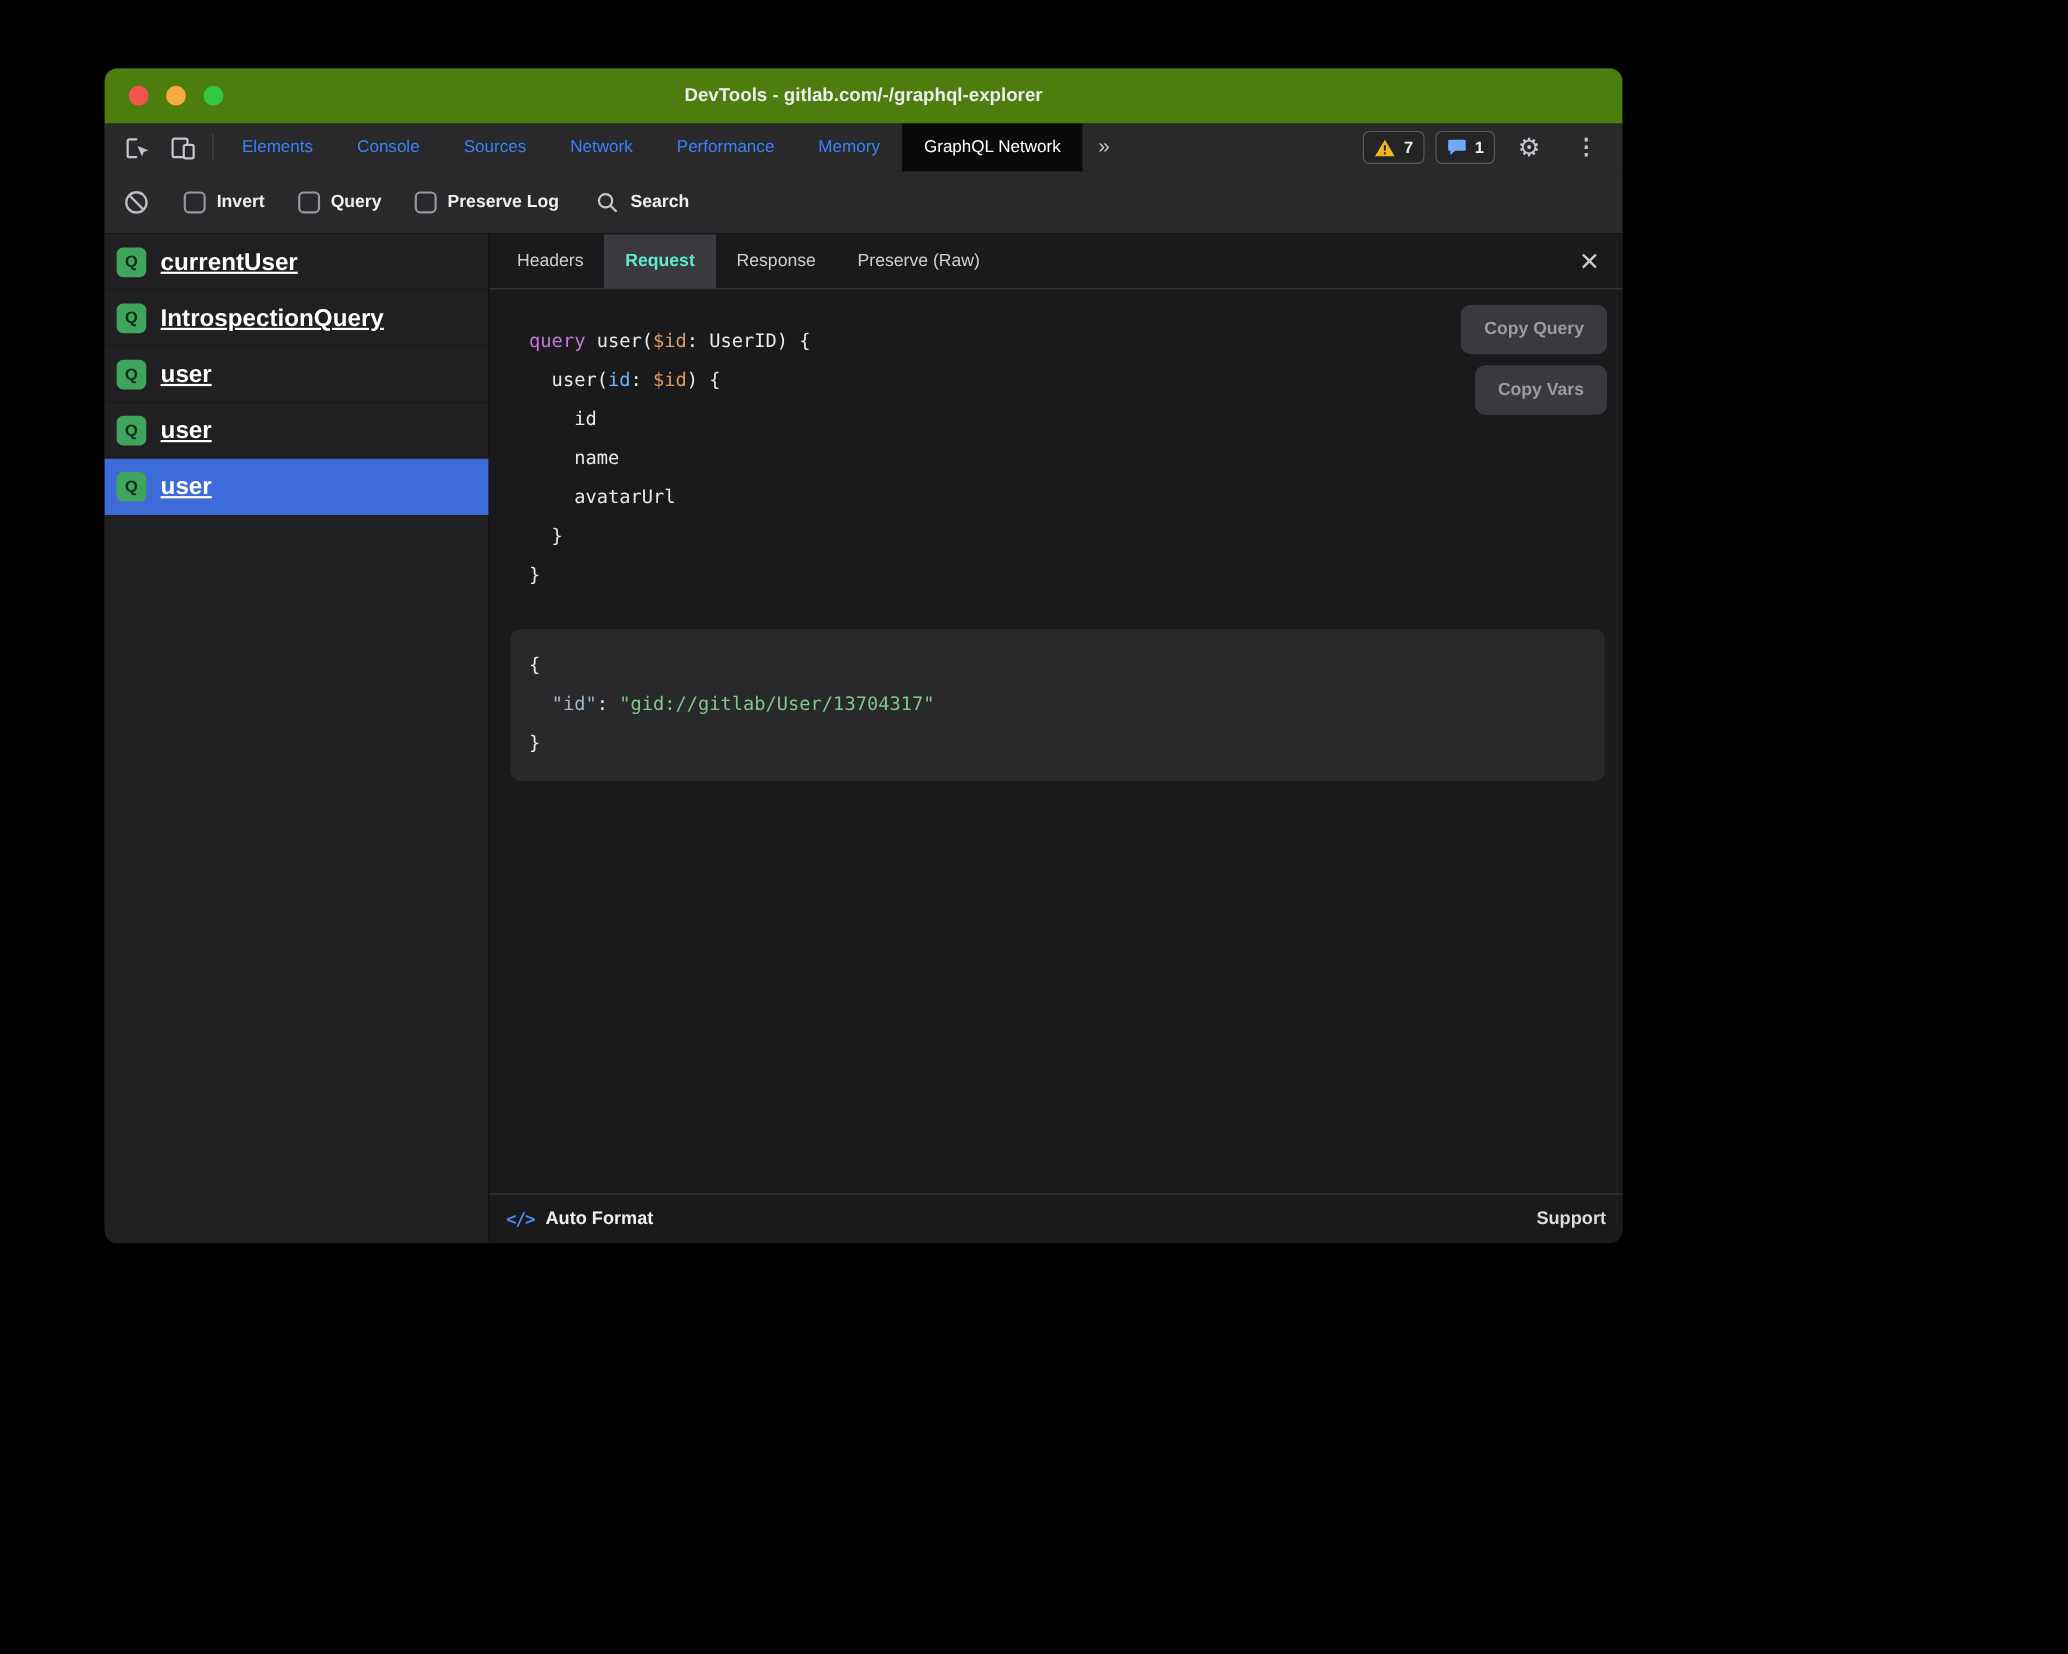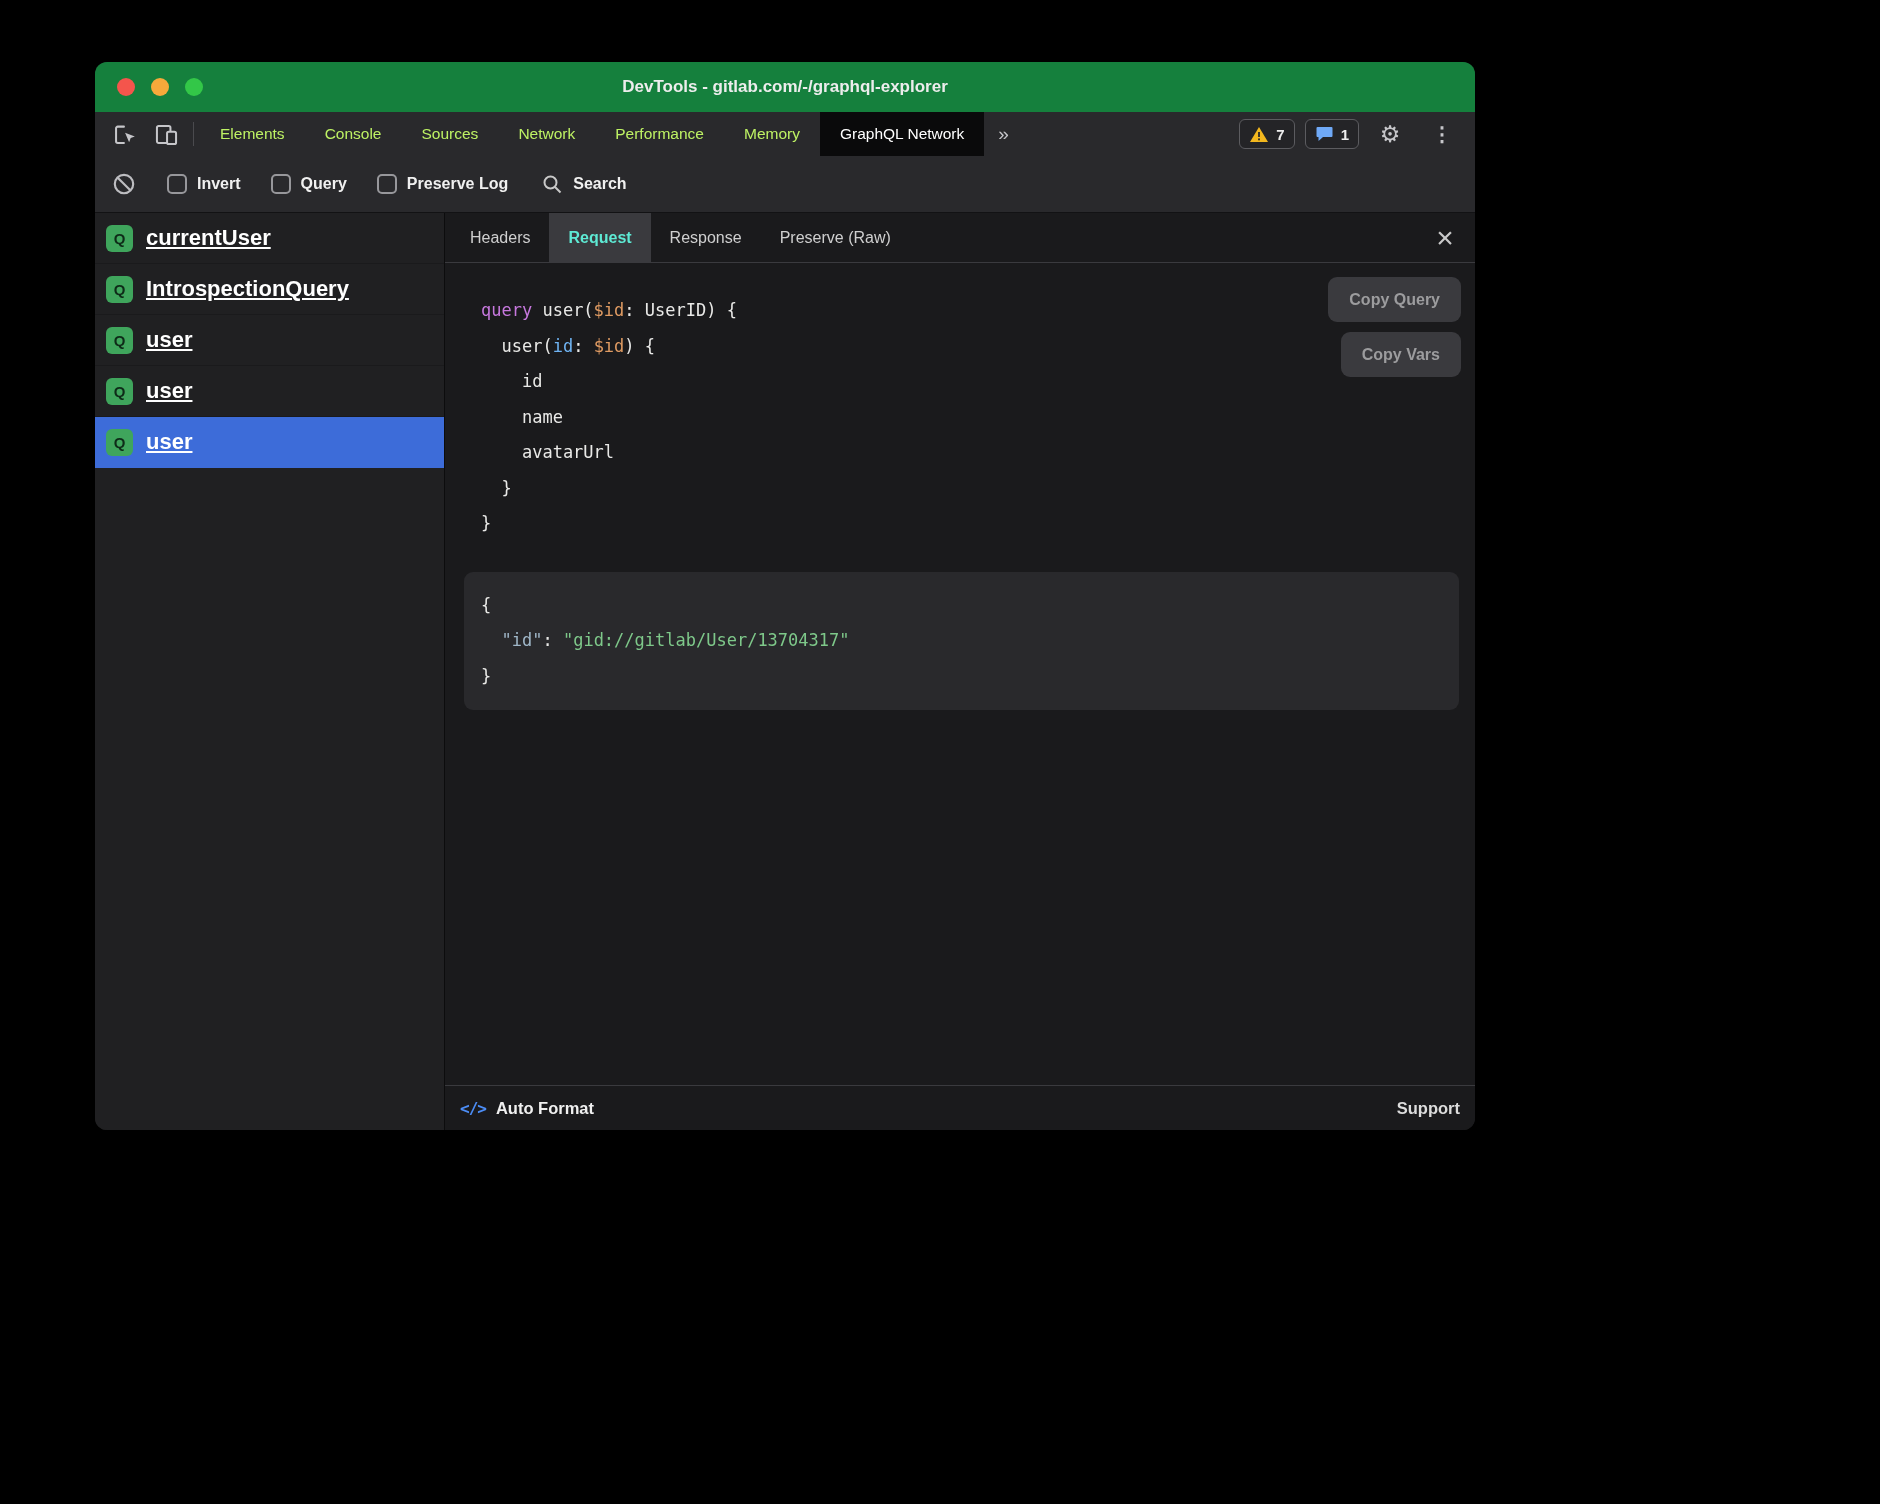--- a/index.html
+++ b/index.html
@@ -3,32 +3,32 @@
 <meta charset="utf-8">
 <style>
   * { margin:0; padding:0; box-sizing:border-box; }
   html,body { width:1880px; height:1504px; background:#000; font-family:"Liberation Sans",sans-serif; overflow:hidden; }
 
   .window { position:absolute; left:95px; top:62px; width:1380px; height:1068px;
     border-radius:12px; overflow:hidden; background:#202022; display:flex; flex-direction:column;
     box-shadow:0 24px 70px rgba(0,0,0,.65); }
 
   
-  .titlebar { height:50px; background:#15803d; display:flex; align-items:center; position:relative; flex:0 0 auto; }
+  .titlebar { height:50px; background:#4d7c0f; display:flex; align-items:center; position:relative; flex:0 0 auto; }
   .traffic { position:absolute; left:22px; top:0; height:100%; display:flex; align-items:center; gap:16px; }
   .tl { width:18px; height:18px; border-radius:50%; display:inline-block; cursor:pointer; }
   .tl.red{background:#F4554C;} .tl.yellow{background:#F7A93B;} .tl.green{background:#33C748;}
   .title { flex:1; text-align:center; color:#EDEDED; font-size:17px; font-weight:700; }
 
   
   .tabbar { height:44px; background:#29292C; display:flex; align-items:stretch; padding-left:8px; flex:0 0 auto; }
   .iconbtn { width:42px; display:flex; align-items:center; justify-content:center; background:none; border:none; color:#C6C6CA; cursor:pointer; }
   .vsep { width:1px; background:#4A4A4E; margin:10px 6px; }
   .tabs { display:flex; align-items:stretch; }
-  .tab { padding:0 20px; display:flex; align-items:center; color:#bef264; font-size:15.5px; cursor:pointer; white-space:nowrap; }
+  .tab { padding:0 20px; display:flex; align-items:center; color:#3b82f6; font-size:15.5px; cursor:pointer; white-space:nowrap; }
   .tab.active { background:#0A0A0B; color:#FFFFFF; }
   .morebtn { padding:0 14px; display:flex; align-items:center; color:#C6C6CA; font-size:19px; background:none; border:none; cursor:pointer; }
   .tb-right { margin-left:auto; display:flex; align-items:center; gap:10px; padding-right:12px; }
   .badgebtn { height:30px; display:flex; align-items:center; gap:7px; padding:0 9px; background:#242427;
     border:1px solid #5C5C60; border-radius:6px; color:#EDEDED; font-size:15px; font-weight:600; cursor:pointer; }
   .glyph { font-size:23px; line-height:1; }
 
   
   .filterbar { height:57px; background:#29292C; display:flex; align-items:center; padding:0 16px;
     border-bottom:1px solid #121214; flex:0 0 auto; }

